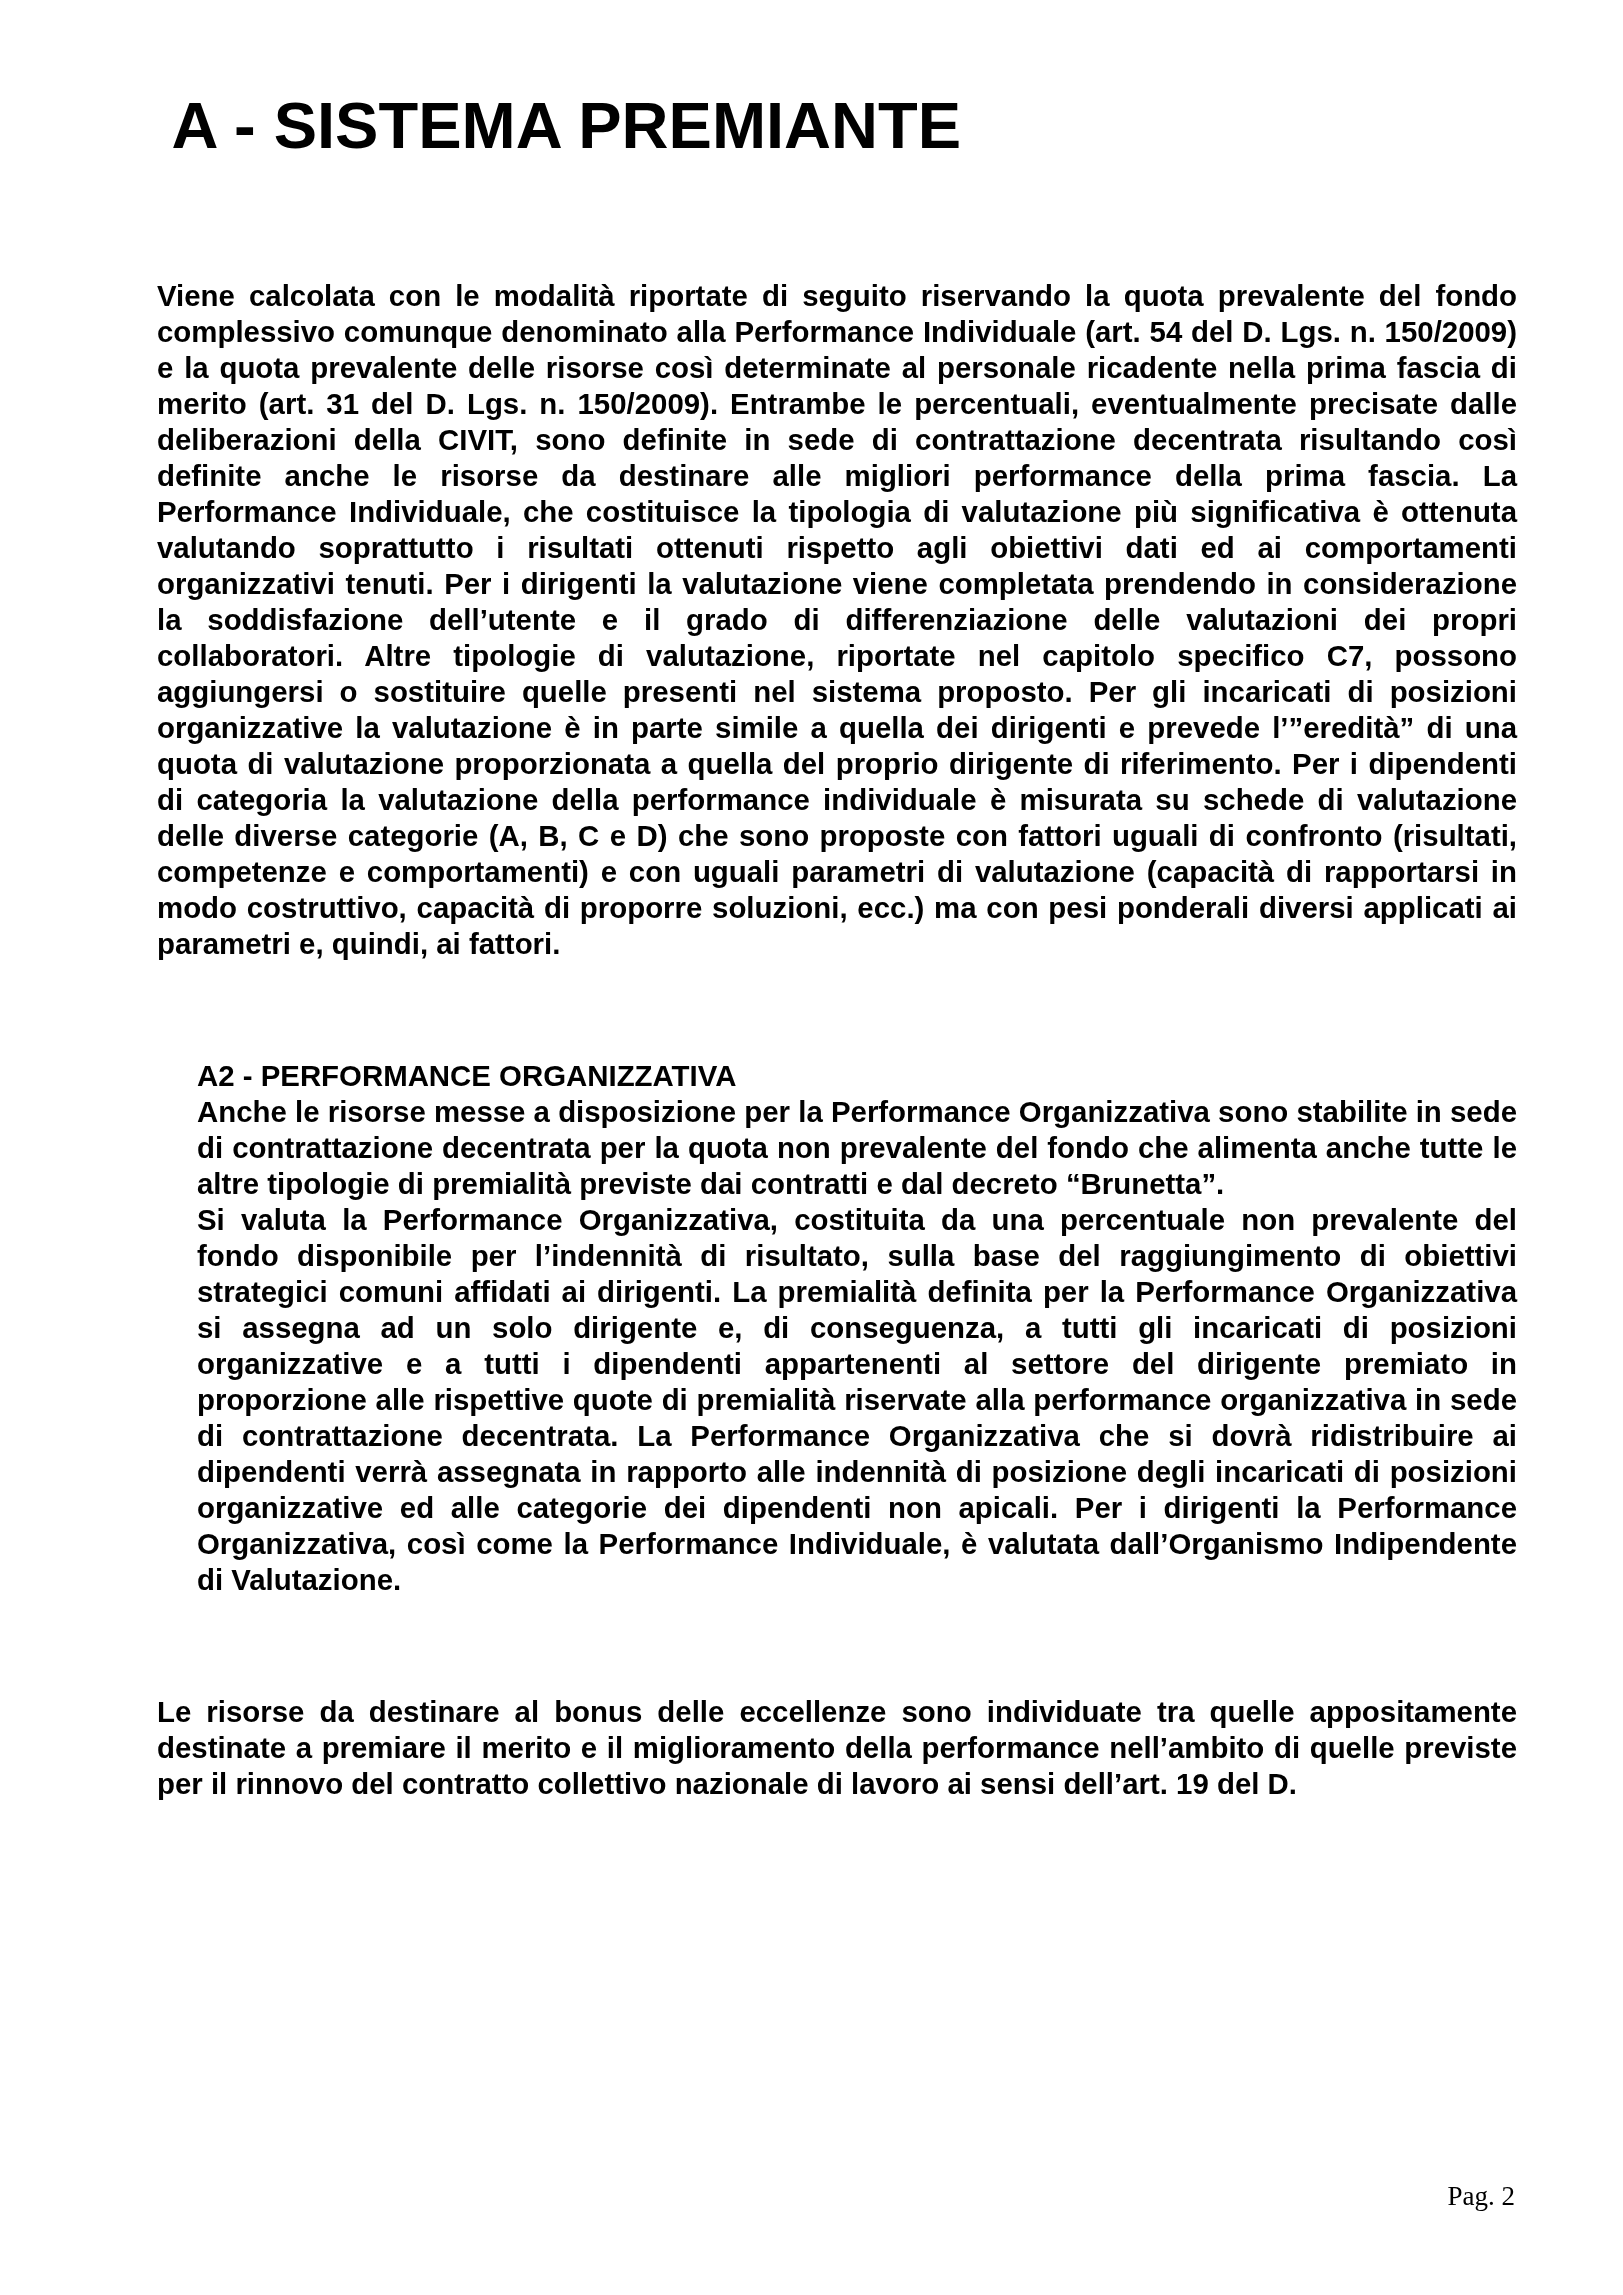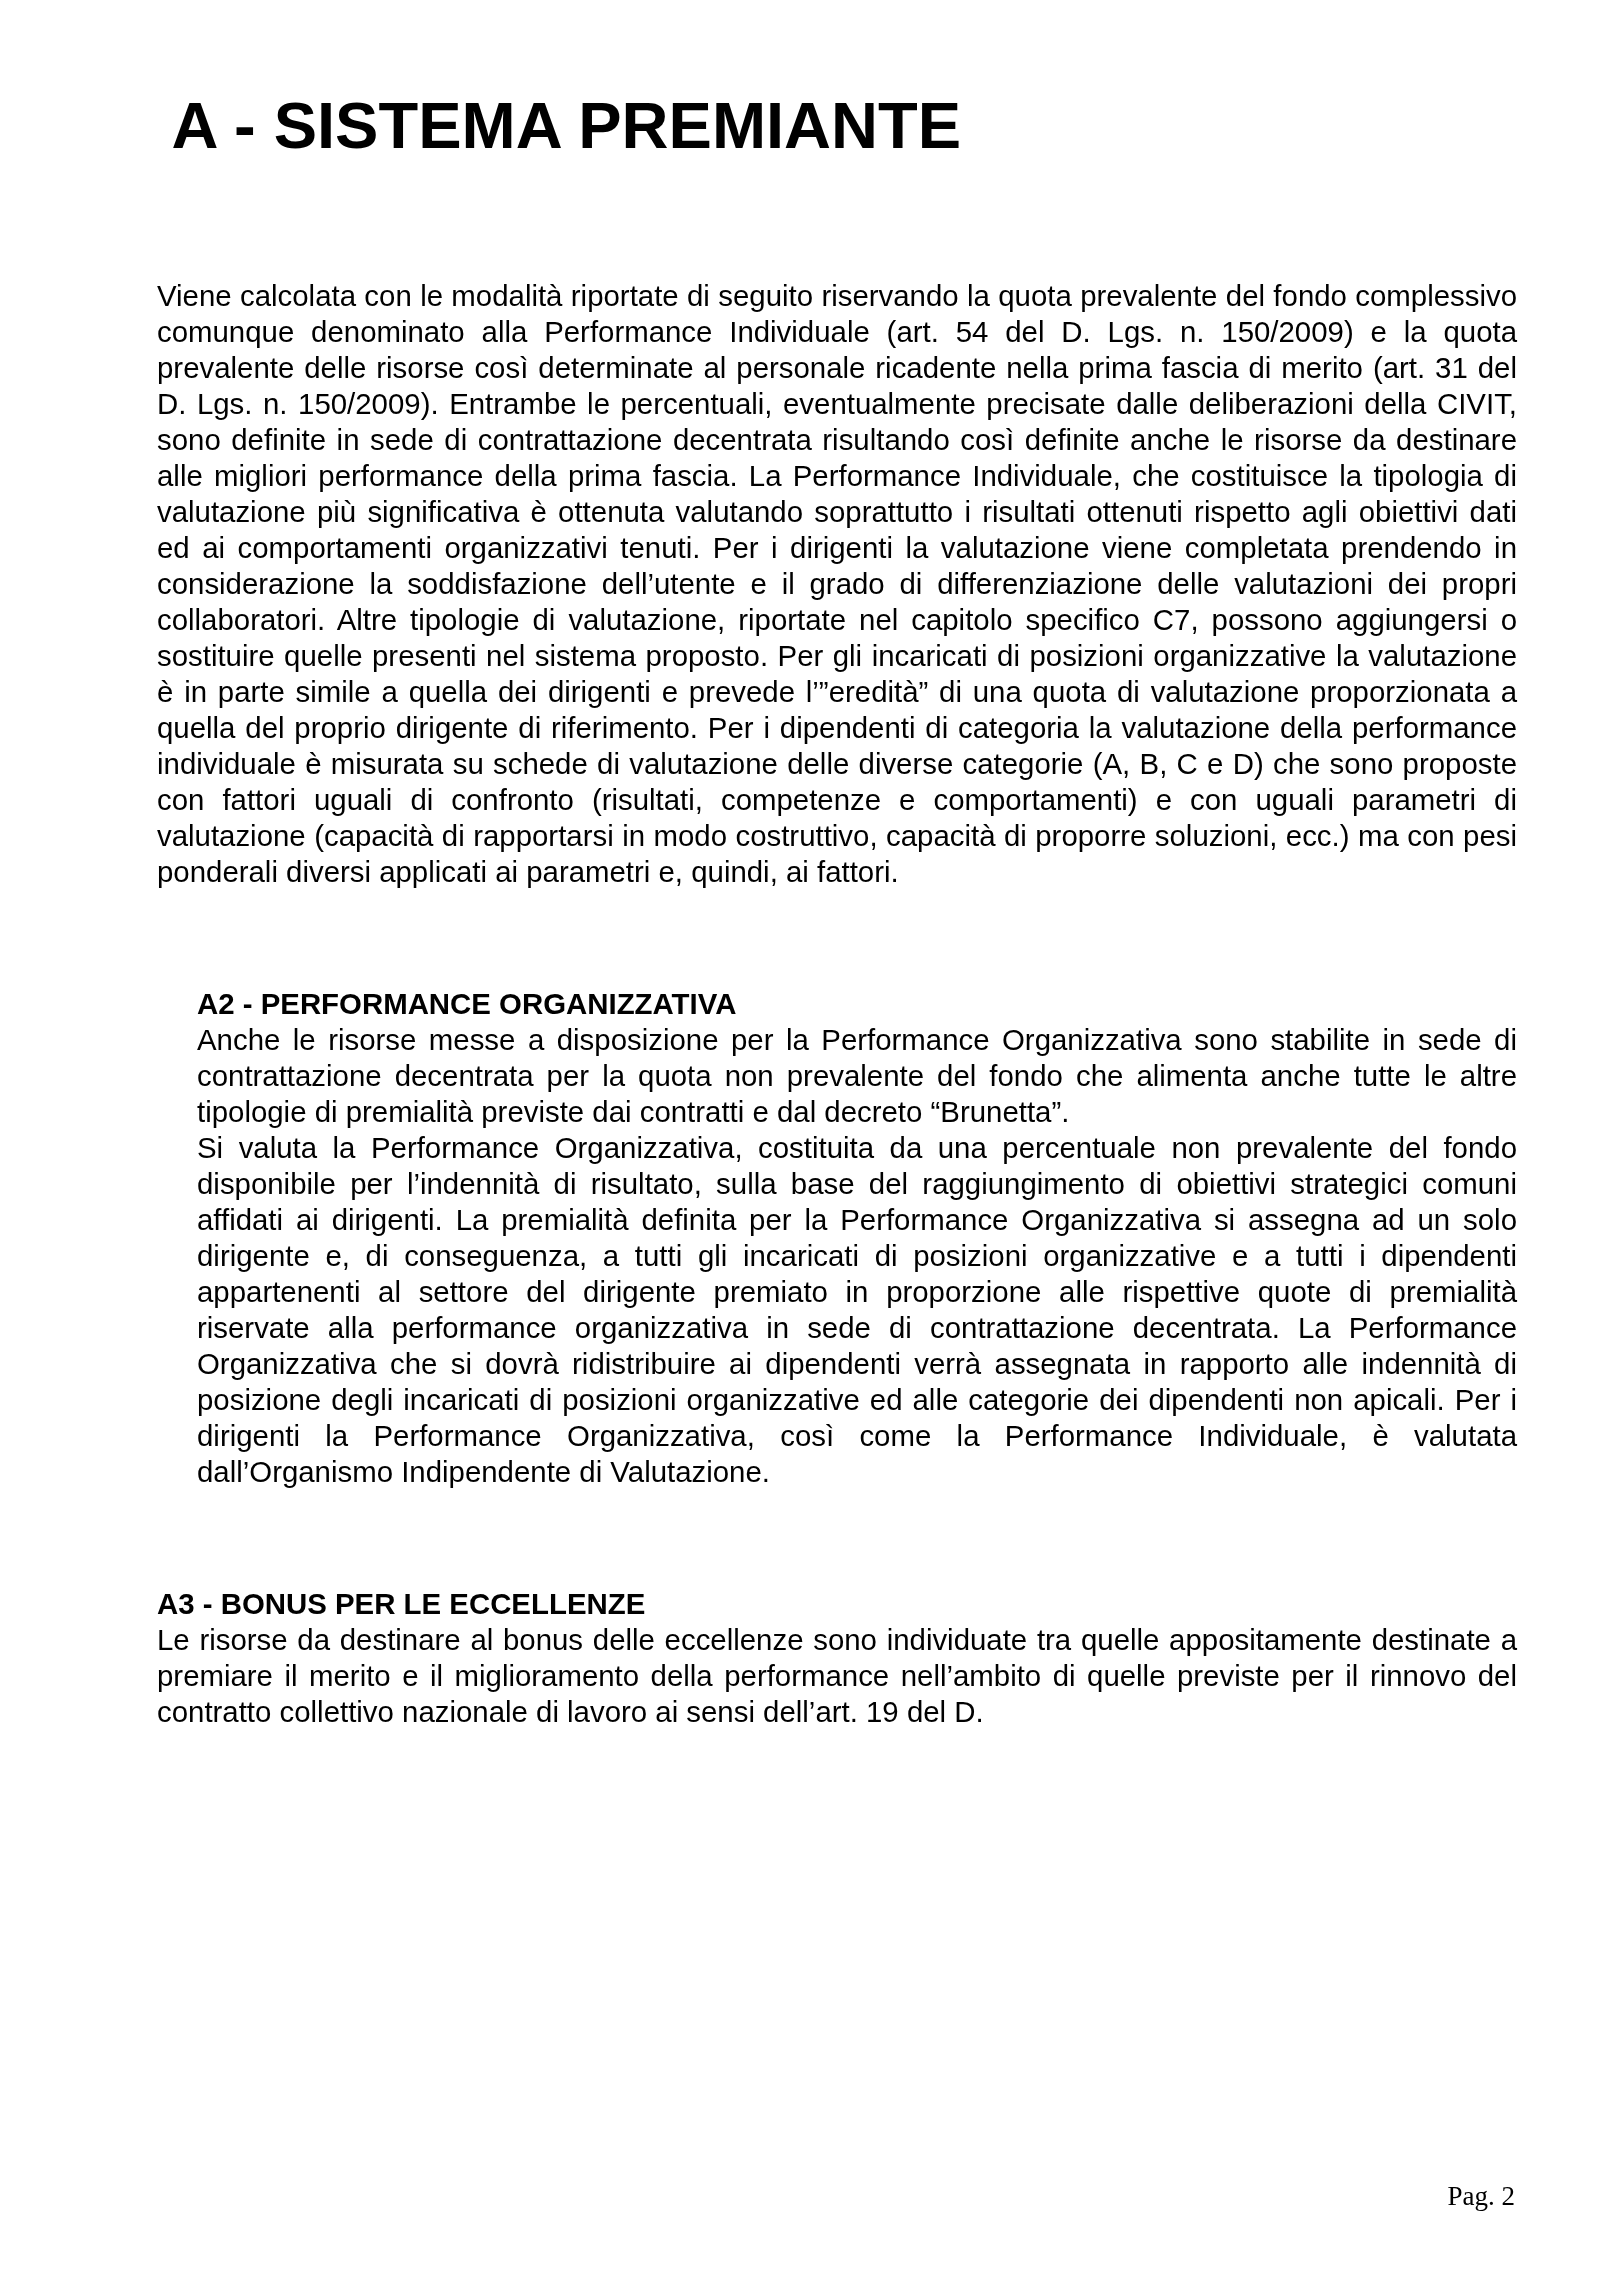--- a/index.html
+++ b/index.html
@@ -41,21 +41,21 @@
   .section-a3 { margin-top: 96px; }
   .sec-heading {
     font-size: 29.4px;
     font-weight: 700;
     line-height: 36px;
     margin: 0;
     padding: 0;
   }
   .body-par {
     font-size: 29.4px;
-    font-weight: 400;
+    font-weight: 700;
     line-height: 36px;
     text-align: justify;
     margin: 0;
     padding: 0;
   }
   .page-footer {
     position: absolute;
     top: 2180px;
     right: 108px;
     font-family: "Liberation Serif", "DejaVu Serif", serif;
@@ -76,21 +76,20 @@
       <p class="body-par">Viene calcolata con le modalità riportate di seguito riservando la quota prevalente del fondo complessivo comunque denominato alla Performance Individuale (art. 54 del D. Lgs. n. 150/2009) e la quota prevalente delle risorse così determinate al personale ricadente nella prima fascia di merito (art. 31 del D. Lgs. n. 150/2009). Entrambe le percentuali, eventualmente precisate dalle deliberazioni della CIVIT, sono definite in sede di contrattazione decentrata risultando così definite anche le risorse da destinare alle migliori performance della prima fascia. La Performance Individuale, che costituisce la tipologia di valutazione più significativa è ottenuta valutando soprattutto i risultati ottenuti rispetto agli obiettivi dati ed ai comportamenti organizzativi tenuti. Per i dirigenti la valutazione viene completata prendendo in considerazione la soddisfazione dell’utente e il grado di differenziazione delle valutazioni dei propri collaboratori. Altre tipologie di valutazione, riportate nel capitolo specifico C7, possono aggiungersi o sostituire quelle presenti nel sistema proposto. Per gli incaricati di posizioni organizzative la valutazione è in parte simile a quella dei dirigenti e prevede l’”eredità” di una quota di valutazione proporzionata a quella del proprio dirigente di riferimento. Per i dipendenti di categoria la valutazione della performance individuale è misurata su schede di valutazione delle diverse categorie (A, B, C e D) che sono proposte con fattori uguali di confronto (risultati, competenze e comportamenti) e con uguali parametri di valutazione (capacità di rapportarsi in modo costruttivo, capacità di proporre soluzioni, ecc.) ma con pesi ponderali diversi applicati ai parametri e, quindi, ai fattori.</p>
     </section>
 
     <section class="doc-section section-a2">
       <h2 class="sec-heading">A2 - PERFORMANCE ORGANIZZATIVA</h2>
       <p class="body-par">Anche le risorse messe a disposizione per la Performance Organizzativa sono stabilite in sede di contrattazione decentrata per la quota non prevalente del fondo che alimenta anche tutte le altre tipologie di premialità previste dai contratti e dal decreto “Brunetta”.</p>
       <p class="body-par">Si valuta la Performance Organizzativa, costituita da una percentuale non prevalente del fondo disponibile per l’indennità di risultato, sulla base del raggiungimento di obiettivi strategici comuni affidati ai dirigenti. La premialità definita per la Performance Organizzativa si assegna ad un solo dirigente e, di conseguenza, a tutti gli incaricati di posizioni organizzative e a tutti i dipendenti appartenenti al settore del dirigente premiato in proporzione alle rispettive quote di premialità riservate alla performance organizzativa in sede di contrattazione decentrata. La Performance Organizzativa che si dovrà ridistribuire ai dipendenti verrà assegnata in rapporto alle indennità di posizione degli incaricati di posizioni organizzative ed alle categorie dei dipendenti non apicali. Per i dirigenti la Performance Organizzativa, così come la Performance Individuale, è valutata dall’Organismo Indipendente di Valutazione.</p>
     </section>
 
     <section class="doc-section section-a3">
-      <h2 class="sec-heading">A3 - BONUS PER LE ECCELLENZE</h2>
       <p class="body-par">Le risorse da destinare al bonus delle eccellenze sono individuate tra quelle appositamente destinate a premiare il merito e il miglioramento della performance nell’ambito di quelle previste per il rinnovo del contratto collettivo nazionale di lavoro ai sensi dell’art. 19 del D.</p>
     </section>
 
   </div>
 
   <div class="page-footer">
     <span>Pag. 2</span>
   </div>
 </div>
 

